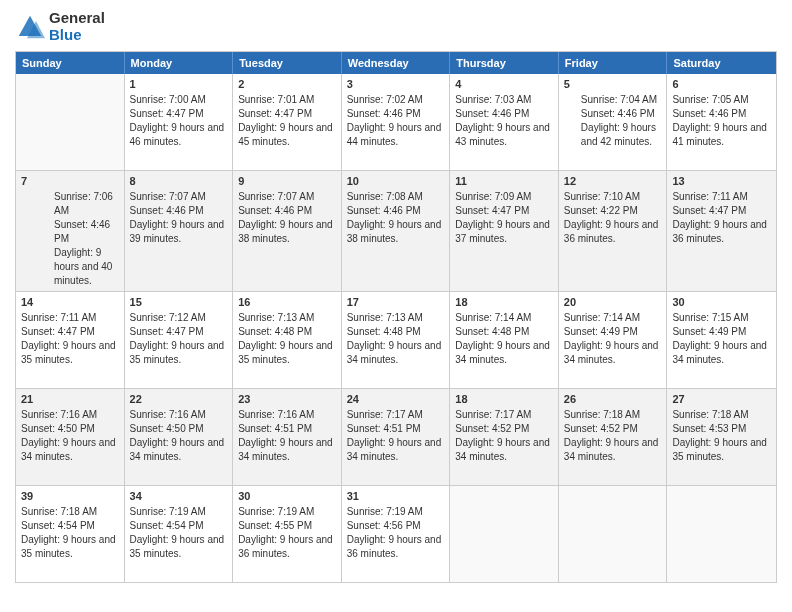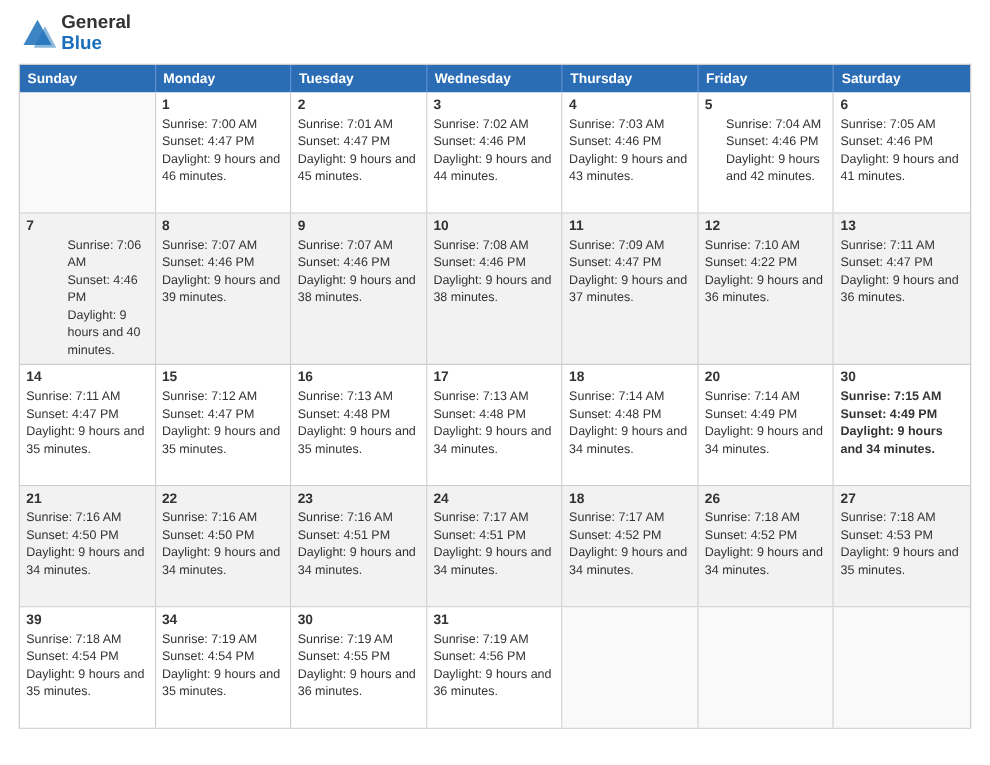--- a/index.html
+++ b/index.html
@@ -257,21 +257,21 @@
 Daylight: 9 hours and 34 minutes.</div>
           </div>
           <div class="cal-cell">
             <span class="day-num">20</span>
             <div class="cell-text" style="white-space: pre-line;">Sunrise: 7:14 AM
 Sunset: 4:49 PM
 Daylight: 9 hours and 34 minutes.</div>
           </div>
           <div class="cal-cell">
             <span class="day-num">30</span>
-            <div class="cell-text" style="white-space: pre-line; font-weight: bold;">Sunrise: 7:15 AM
+            <div class="cell-text" style="white-space: pre-line;">Sunrise: 7:15 AM
 Sunset: 4:49 PM
 Daylight: 9 hours and 34 minutes.</div>
           </div>
         </div>
         <div class="cal-row">
           <div class="cal-cell shaded">
             <span class="day-num">21</span>
             <div class="cell-text" style="white-space: pre-line;">Sunrise: 7:16 AM
 Sunset: 4:50 PM
 Daylight: 9 hours and 34 minutes.</div>

